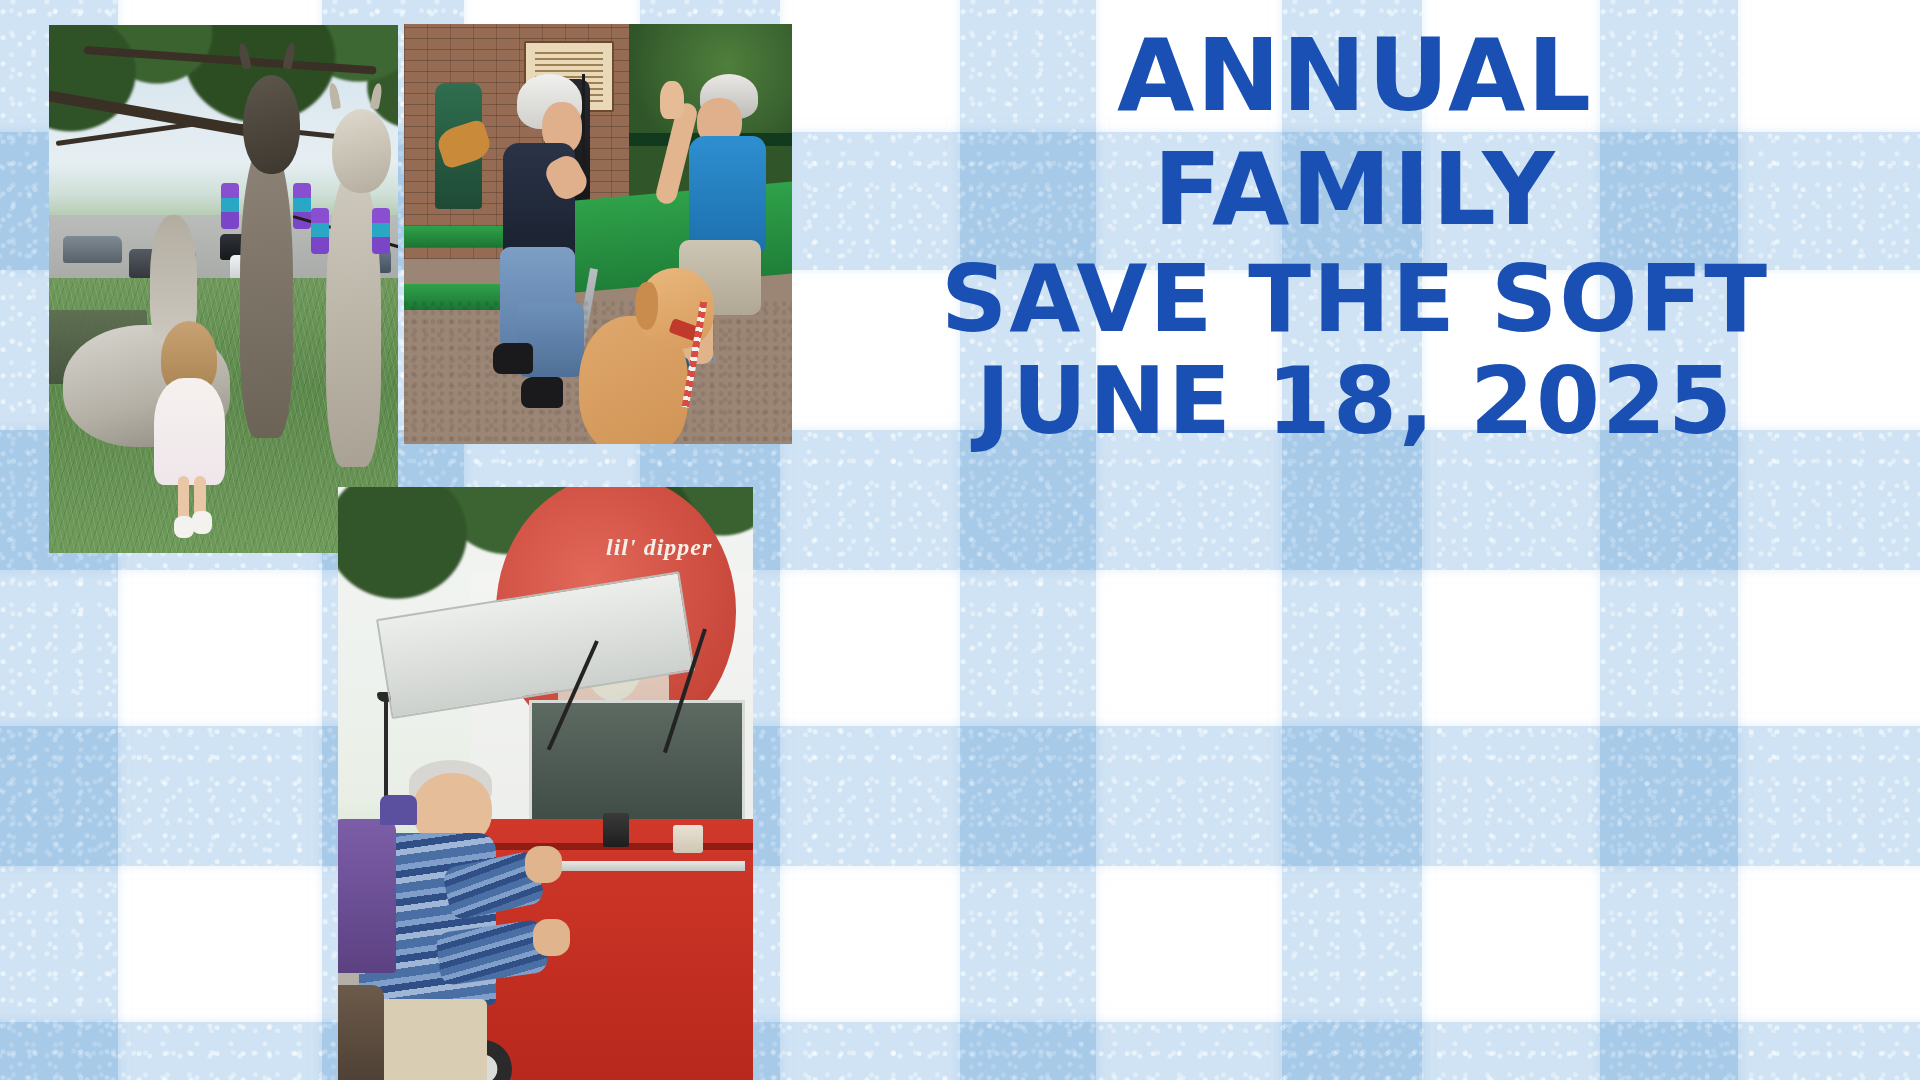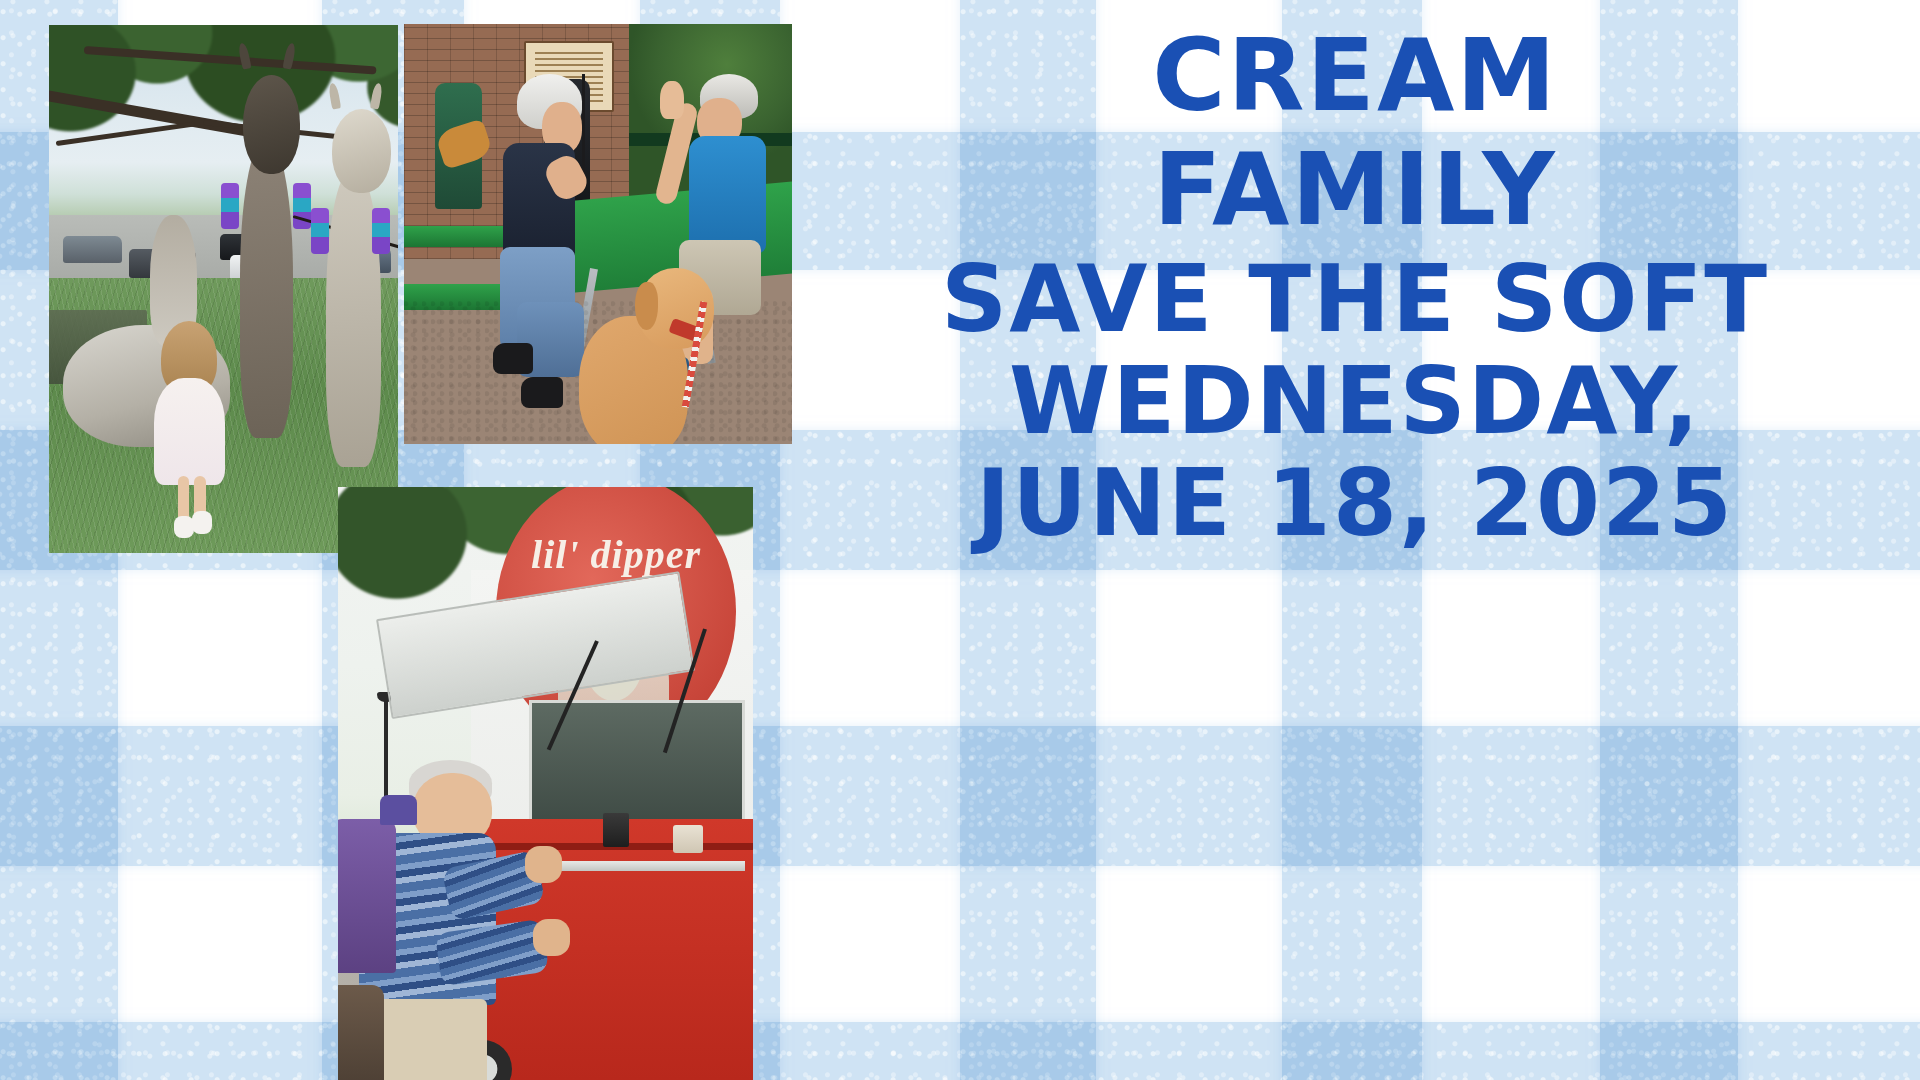--- a/index.html
+++ b/index.html
@@ -148,21 +148,21 @@
       background:linear-gradient(#5d6a62,#3e4a44); border:3px solid #d8dad6; }
   .tk-awning{ position:absolute; left:12%; top:14%; width:74%; height:17%;
       background:linear-gradient(#eceeeb,#cdd1cd);
       transform:rotate(-9deg); transform-origin:right bottom;
       border:2px solid #b9bdb9; border-radius:2px; }
   .tk-strut{ position:absolute; width:4px; background:#232323; transform-origin:top center; }
   .tk-logo{ position:absolute; right:4%; top:-2%; width:58%; height:46%;
       border-radius:50%; background:radial-gradient(circle at 40% 38%, #e2685a, #c8463a 70%, #b63a2e 100%); }
   .tk-logo .script{ position:absolute; left:10%; top:22%; width:80%; height:24%;
       color:#f6efe7; font-family:"Liberation Serif", serif; font-style:italic; font-weight:700;
-      font-size:40px; letter-spacing:1px; text-align:center; line-height:1; }
+      font-size:24px; letter-spacing:1px; text-align:right; line-height:1; }
   .tk-logo .sub{ position:absolute; left:12%; top:52%; width:76%;
       color:#f3e7dd; font-size:8px; letter-spacing:2px; text-align:center; font-weight:700; }
   .tk-cone{ position:absolute; left:26%; top:58%; width:46%; height:38%;
       background:radial-gradient(ellipse at 50% 24%, #dfe8d9 0 38%, transparent 39%),
                  linear-gradient(#e7d9cd,#d9c7b6);
       border-radius:46% 46% 12% 12%; opacity:.92; }
   .old-man{ position:absolute; }
   .om-head{ position:absolute; border-radius:48% 48% 44% 44%; background:#e5bd99; }
   .om-hair{ position:absolute; border-radius:50% 50% 30% 30%; background:#d8d6d2; }
   .om-shirt{ position:absolute; border-radius:14px 18px 6px 6px;
@@ -360,20 +360,19 @@
         <div class="om-shorts" style="left:6%; top:72%; width:58%; height:30%;"></div>
       </div>
 
       <div class="bystander" style="left:-2%; top:56%; width:16%; height:26%; background:linear-gradient(#7c5ea8,#5c4182);"></div>
       <div style="position:absolute; left:10%; top:52%; width:9%; height:5%; background:#5b4fa0; border-radius:8px 8px 2px 2px;"></div>
       <div class="bystander" style="left:-3%; top:84%; width:14%; height:18%; background:linear-gradient(#6c5a4a,#4b3e33);"></div>
     </div>
   </div>
 
   <div class="headline">
-    <div class="line l1">CREAM</div>
+    <div class="line l1">ANNUAL</div>
     <div class="line l2">FAMILY</div>
     <div class="line l4">SAVE THE SOFT</div>
-    <div class="line l5">WEDNESDAY,</div>
     <div class="line l6">JUNE 18, 2025</div>
   </div>
 
 </div>
 
 </body></html>

